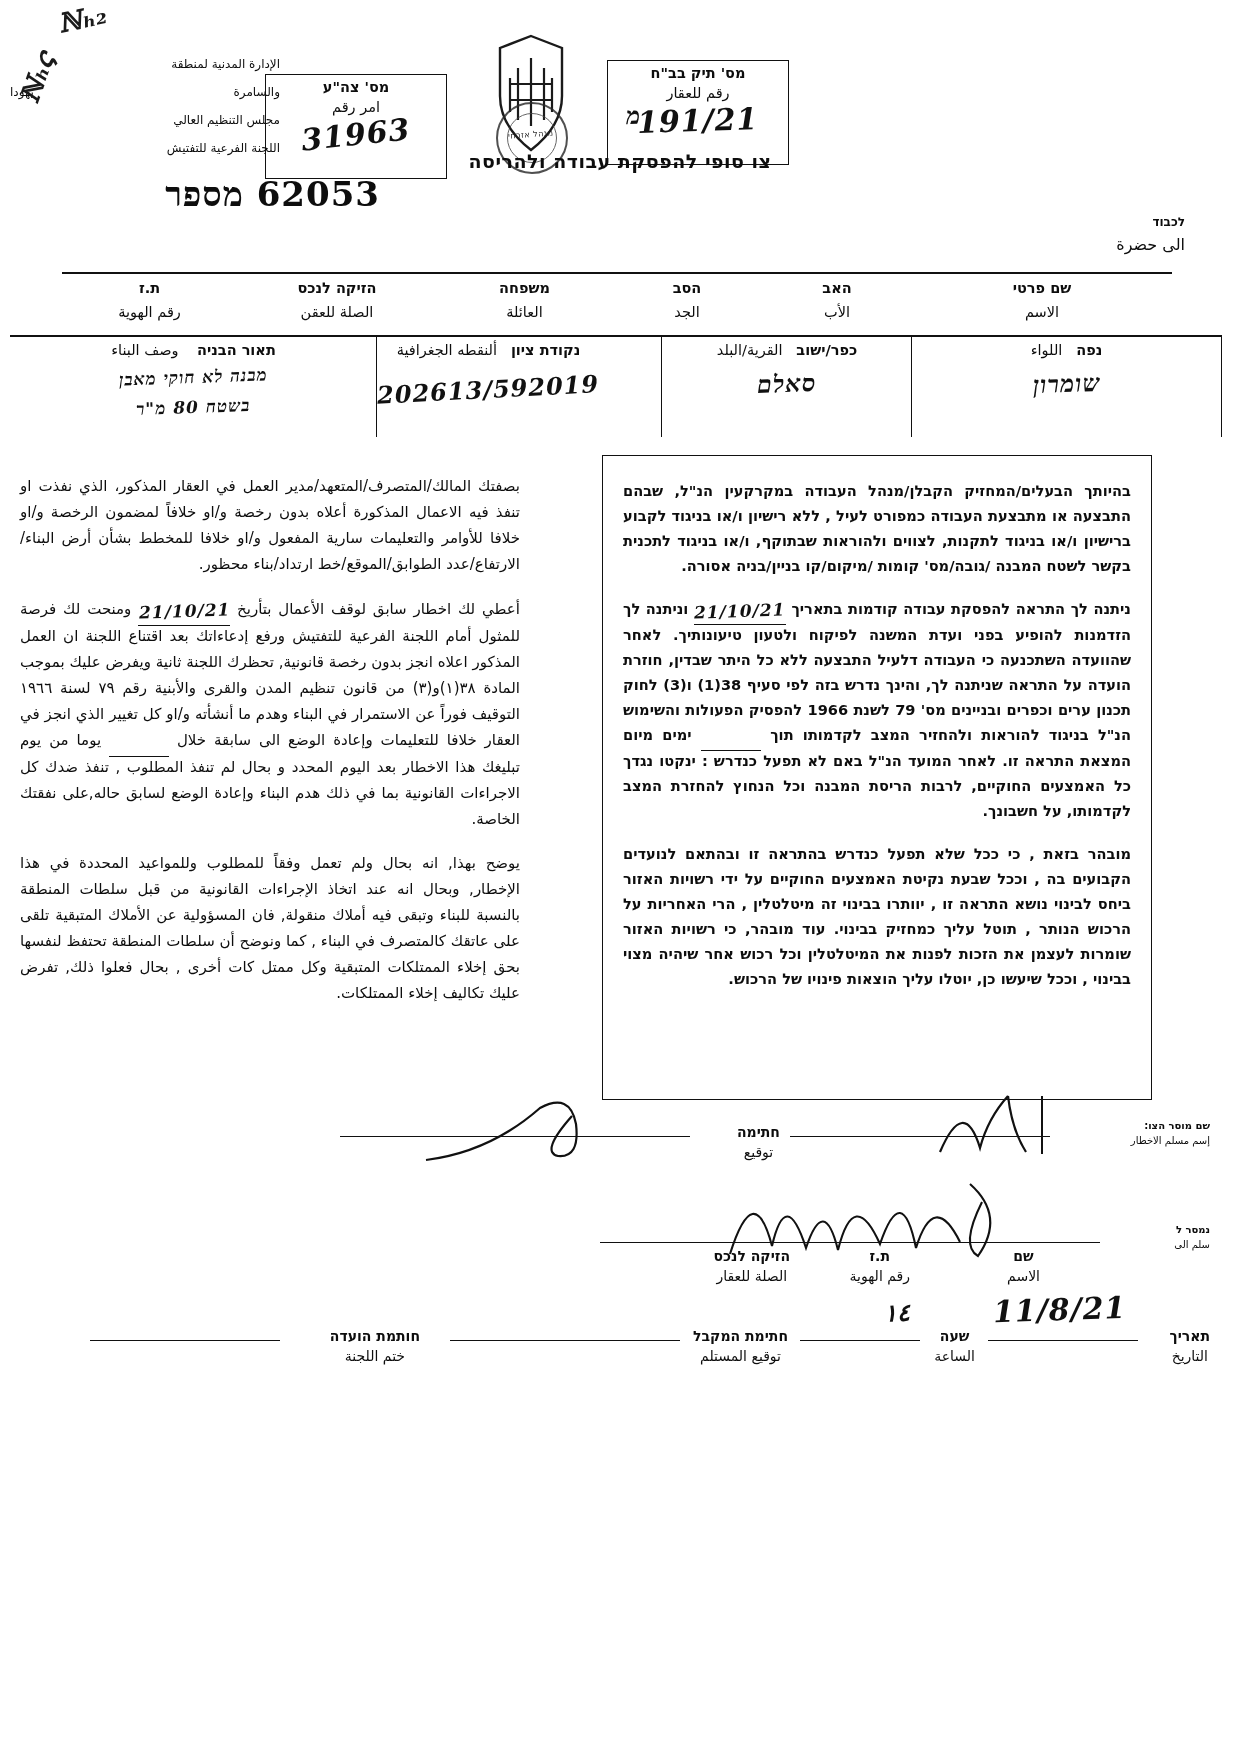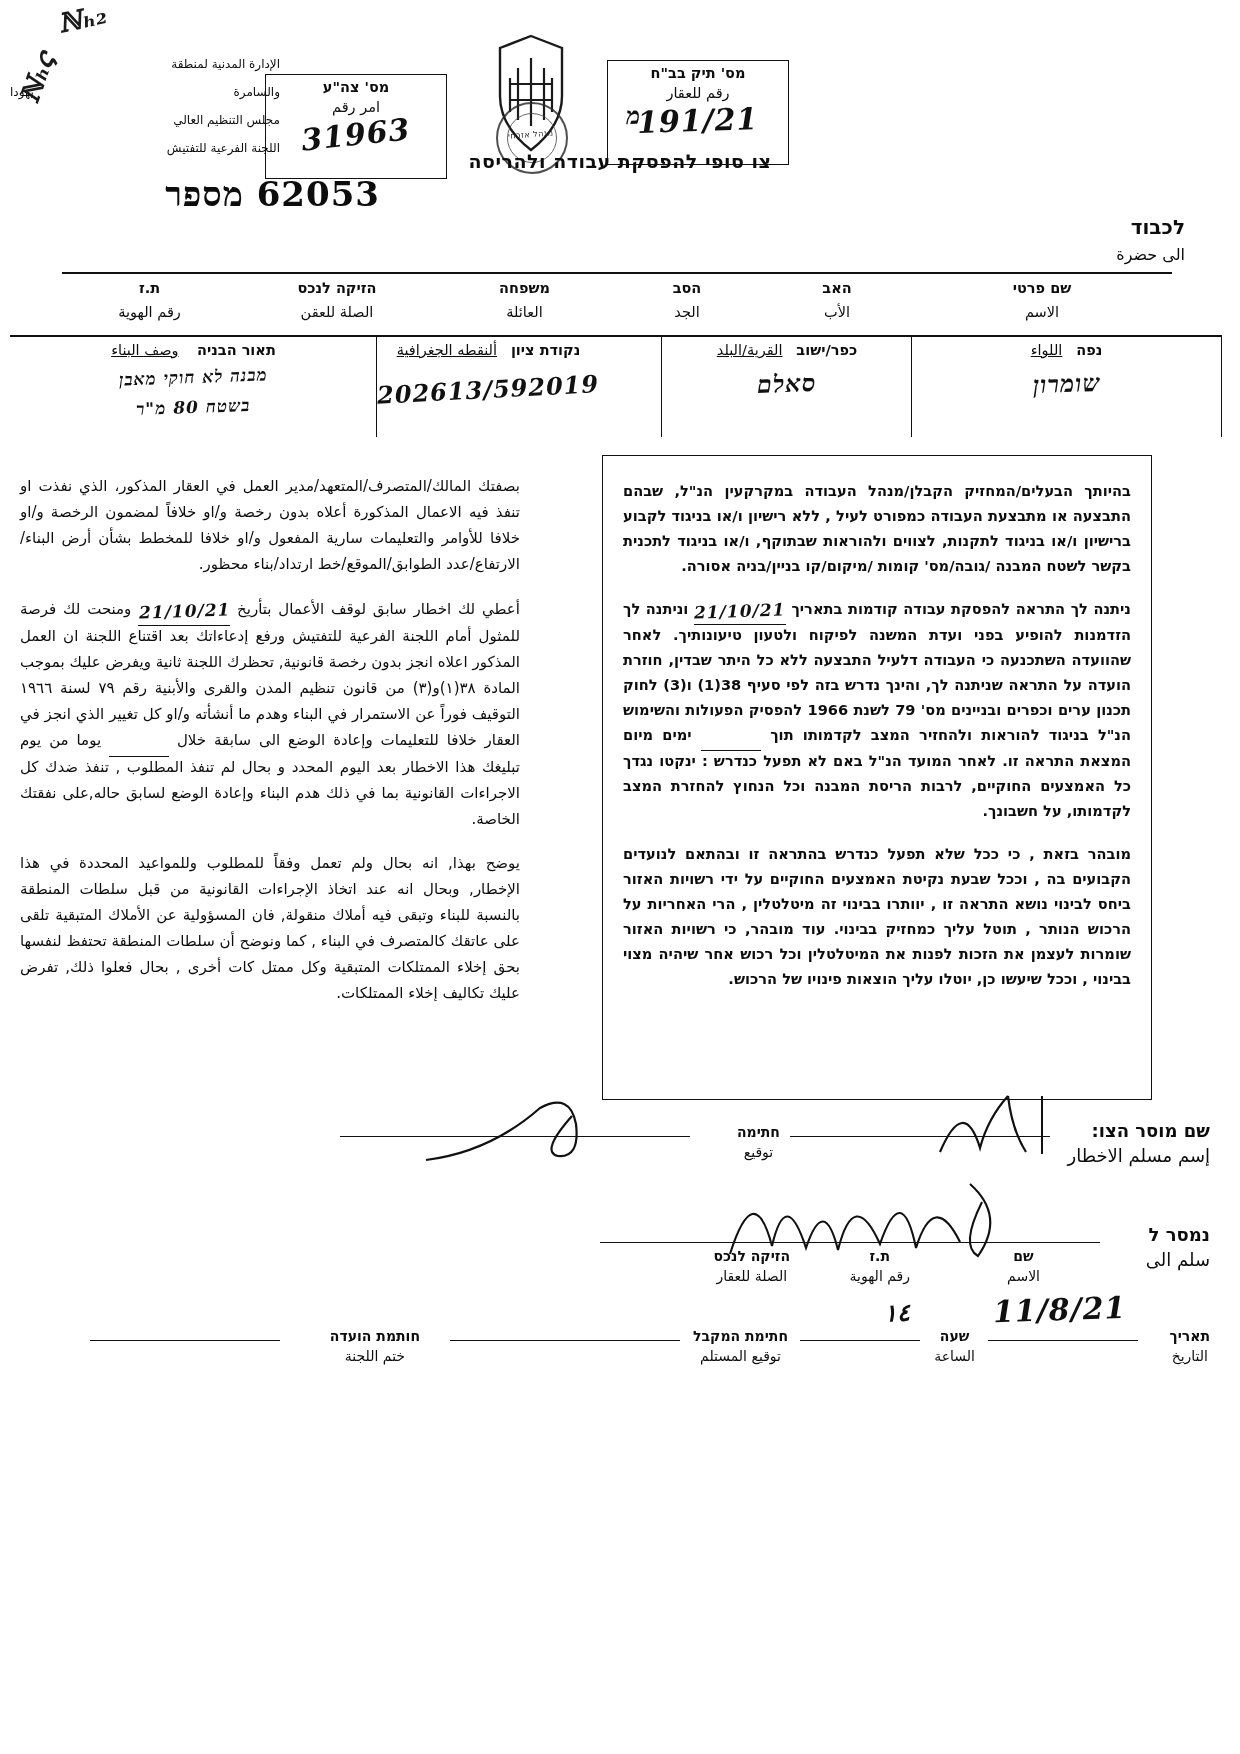--- a/index.html
+++ b/index.html
@@ -111,21 +111,21 @@
   .order-number {
     position: absolute; top: 174px; right: 860px;
     font-size: 34px; font-weight: 800; letter-spacing: 1px;
     font-family: "DejaVu Serif", "Liberation Serif", serif;
     white-space: nowrap;
   }
   .order-number .num { font-family: "DejaVu Serif","Liberation Serif",serif; }
 
   
   .addressee { position: absolute; top: 215px; right: 55px; text-align: right; }
-  .addressee .l1 { font-size: 20px; font-weight: 700; }
+  .addressee .l1 { font-size: 12px; font-weight: 700; }
   .addressee .l2 { font-size: 16px; margin-top: 6px; }
 
   
   .table-person {
     position: absolute; top: 272px; left: 62px;
     width: 1110px;
   }
   .rule-top { border-top: 2.2px solid #111; width: 100%; }
   .person-cols { display: flex; flex-direction: row; padding-top: 6px; }
   .pcol { text-align: center; font-size: 14.5px; }
@@ -137,21 +137,21 @@
     position: absolute; top: 335px; left: 10px;
     width: 1212px; height: 102px;
   }
   .loc-rule { position:absolute; top:0; left:0; width:1212px; border-top: 2.2px solid #111; }
   .loc-cell { position: absolute; top: 0; height: 102px; }
   .loc-cell .lbl {
     position: absolute; top: 7px; left: 0; right: 0;
     text-align: center; font-size: 14.5px; white-space: nowrap;
   }
   .loc-cell .lbl .he-l { font-weight: 700; }
-  .loc-cell .lbl .ar-l { font-weight: 400; text-decoration: underline; }
+  .loc-cell .lbl .ar-l { font-weight: 400; }
   .loc-cell .val {
     position: absolute; top: 34px; left: 0; right: 0; text-align: center;
   }
   .vline { position: absolute; top: 0; width: 0; border-left: 1.6px solid #111; height: 102px; }
 
   
   .body-he {
     position: absolute; top: 455px; right: 88px;
     width: 550px; height: 645px;
     border: 1.5px solid #111;
@@ -180,21 +180,21 @@
     text-align: center;
   }
   .blank-short { min-width: 60px; }
 
   
   .sig-area { position: absolute; top: 1108px; right: 30px; width: 1190px; }
 
   .sig-row { position: relative; height: 72px; }
   .sig-lbl {
     position: absolute; right: 0; top: 12px; text-align: right;
-    font-size: 18px; white-space: nowrap;
+    font-size: 10px; white-space: nowrap;
   }
   .sig-lbl .he-l { font-weight: 700; }
   .sig-lbl .ar-l { display:block; margin-top: 4px; font-weight: 400; }
   .sig-line { position: absolute; border-bottom: 1.4px solid #111; height: 0; }
   .sig-cap { position: absolute; text-align: center; font-size: 14px; white-space: nowrap; }
   .sig-cap .he-l { font-weight: 700; display: block; }
   .sig-cap .ar-l { display: block; margin-top: 4px; }
 
   
   .footer {

